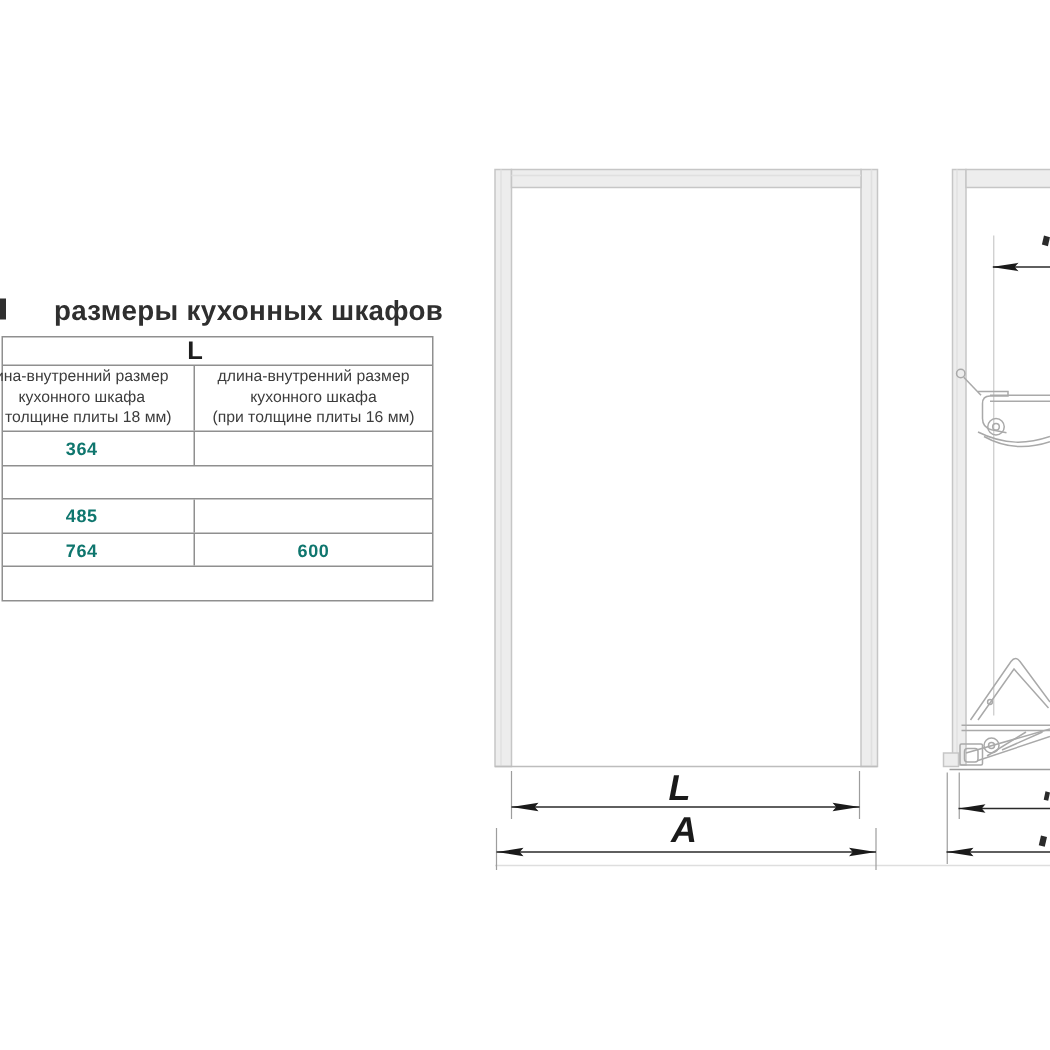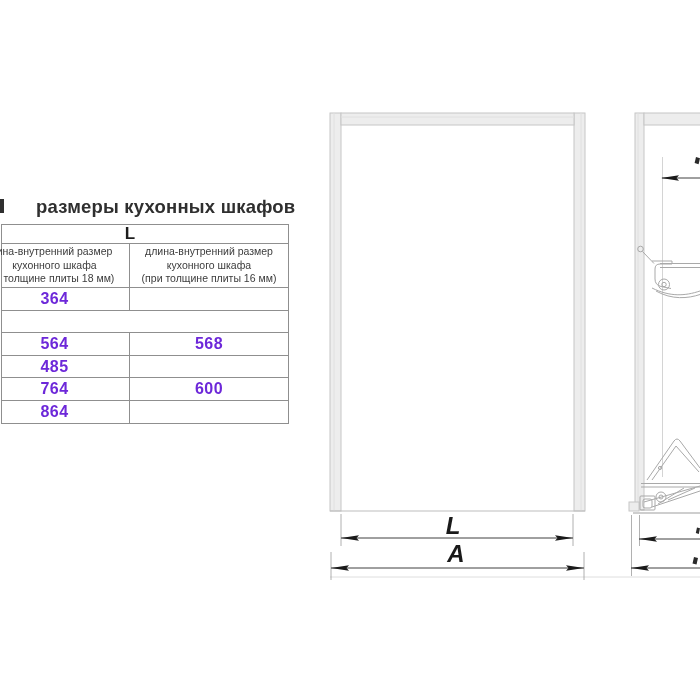--- a/index.html
+++ b/index.html
@@ -31,21 +31,21 @@
     font-size:10.5px;line-height:13.8px;color:#3c3c3c;overflow:visible;
   }
   .tbl-sub .cell span{white-space:nowrap;display:block;}
   .col1{width:128px;border-right:1px solid #8f8f8f;box-sizing:border-box;flex:none;}
   .col2{flex:1;}
   .shift-left{transform:translateX(-11px);}
   .trow{height:21.6px;display:flex;border-bottom:1px solid #8f8f8f;}
   .trow:last-child{border-bottom:none;}
   .trow .cell{
     display:flex;align-items:center;justify-content:center;
-    font-size:16px;font-weight:bold;color:#6d28d9;letter-spacing:0.4px;
+    font-size:12px;font-weight:bold;color:#0f766e;letter-spacing:0.4px;
   }
   
   .dim-label{
     position:absolute;width:60px;text-align:center;font-weight:bold;font-style:italic;
     font-size:24px;color:#1a1a1a;line-height:24px;
   }
   #lbl-L{left:423px;top:514px;}
   #lbl-A{left:426px;top:542px;}
   .drawing-svg{position:absolute;left:300px;top:100px;}
 </style>
@@ -75,43 +75,32 @@
     </div>
     <div class="trow">
       <div class="cell col1">
           <span class="shift-left">364</span>
         </div>
     </div>
     <div class="trow">
     </div>
     <div class="trow">
       <div class="cell col1">
-          <span class="shift-left">564</span>
-        </div>
-      <div class="cell col2">
-          <span>568</span>
-        </div>
-    </div>
-    <div class="trow">
-      <div class="cell col1">
           <span class="shift-left">485</span>
         </div>
     </div>
     <div class="trow">
       <div class="cell col1">
           <span class="shift-left">764</span>
         </div>
       <div class="cell col2">
           <span>600</span>
         </div>
     </div>
     <div class="trow">
-      <div class="cell col1">
-          <span class="shift-left">864</span>
-        </div>
     </div>
   </div>
 
   <svg class="drawing-svg" width="400" height="500" viewBox="300 100 400 500">
 
     <line x1="330" y1="577" x2="700" y2="577" stroke="#dedede" stroke-width="1"></line>
 
     <g>
       <rect x="330" y="113" width="11" height="398" fill="#ededed" stroke="#c6c6c6" stroke-width="1"></rect>
       <rect x="574" y="113" width="11" height="398" fill="#ededed" stroke="#c6c6c6" stroke-width="1"></rect>

